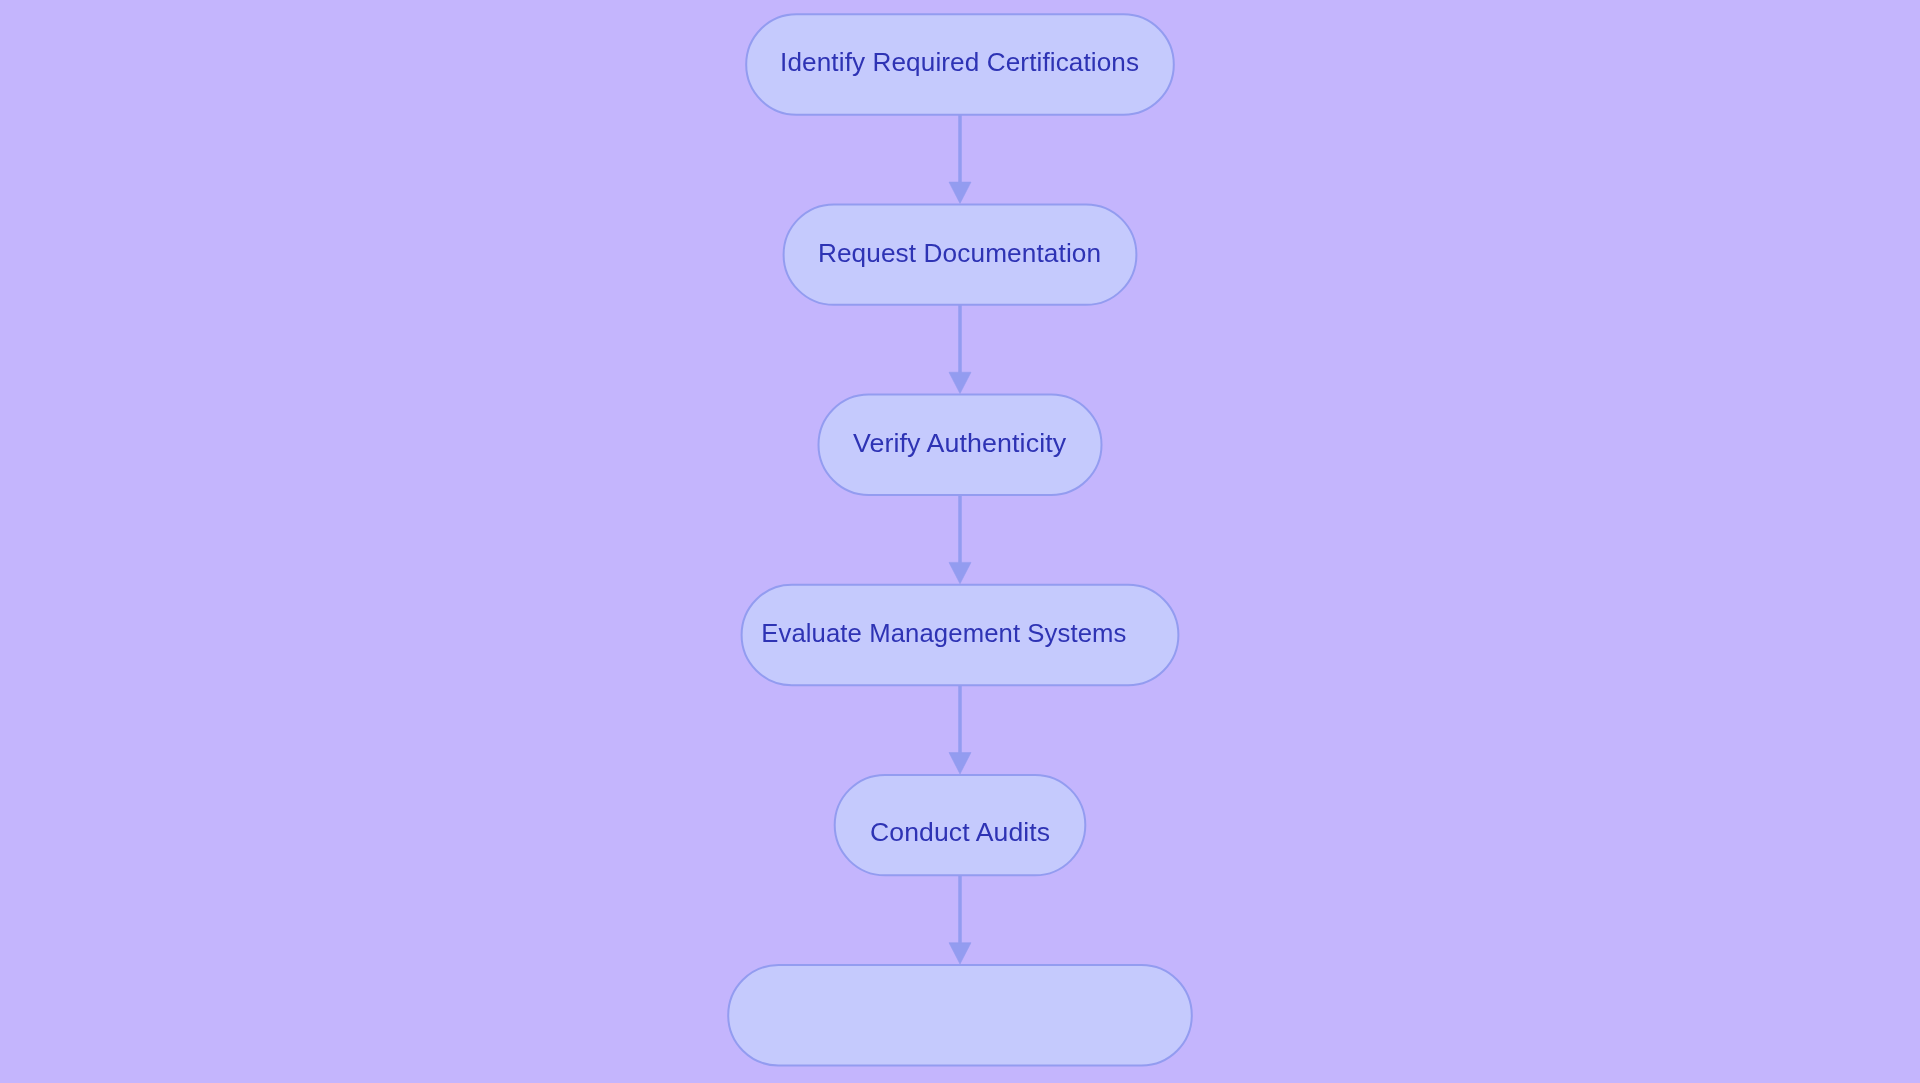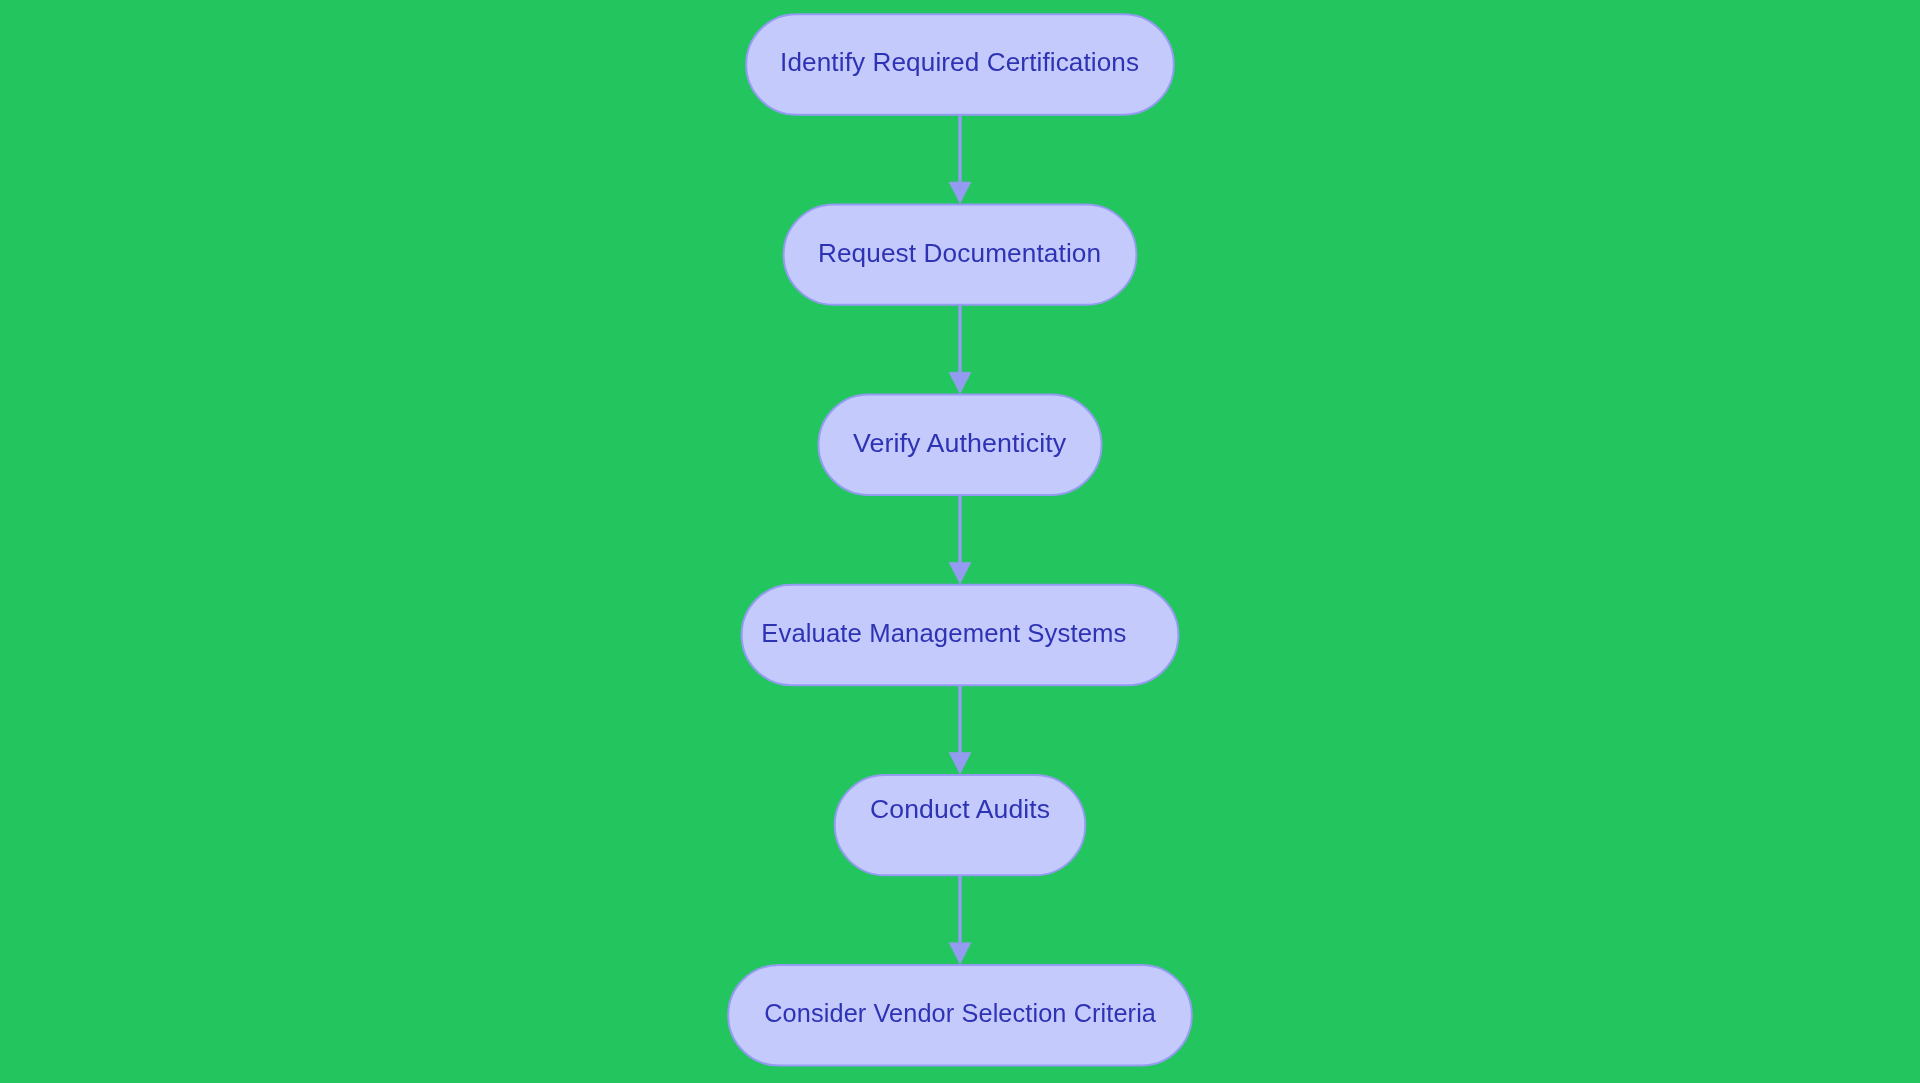--- a/index.html
+++ b/index.html
@@ -8,21 +8,21 @@
     padding: 0;
     width: 1920px;
     height: 1083px;
     background: #ffffff;
     overflow: hidden;
   }
   #flowchart {
     position: relative;
     width: 1920px;
     height: 1083px;
-    background: #22c55e;
+    background: #c4b5fd;
   }
   #diagram-layer {
     position: absolute;
     left: 0;
     top: 0;
     width: 1920px;
     height: 1083px;
     overflow: visible;
   }
   .node-shape {
@@ -109,21 +109,18 @@
   </div>
 
   <div class="node-label-box" style="left:783.6px; top:204.45px; width:352.8px; height:100.4px;">
     <span class="node-label" style="--sx:1.008">Request Documentation</span>
   </div>
 
   <div class="node-label-box" style="left:725px; top:584.75px; width:436.8px; height:100.4px;">
     <span class="node-label" style="--sx:0.988">Evaluate Management Systems</span>
   </div>
 
-  <div class="node-label-box" style="left:834.7px; top:774.9px; width:250.6px; height:72px;">
+  <div class="node-label-box" style="left:834.7px; top:774.9px; width:250.6px; height:72px;align-items:flex-end;">
     <span class="node-label" style="--sx:1.022">Conduct Audits</span>
   </div>
 
-  <div class="node-label-box" style="left:728.2px; top:965.05px; width:463.6px; height:100.4px;">
-    <span class="node-label" style="--sx:0.974">Consider Vendor Selection Criteria</span>
-  </div>
 
 </div>
 
 </body></html>

